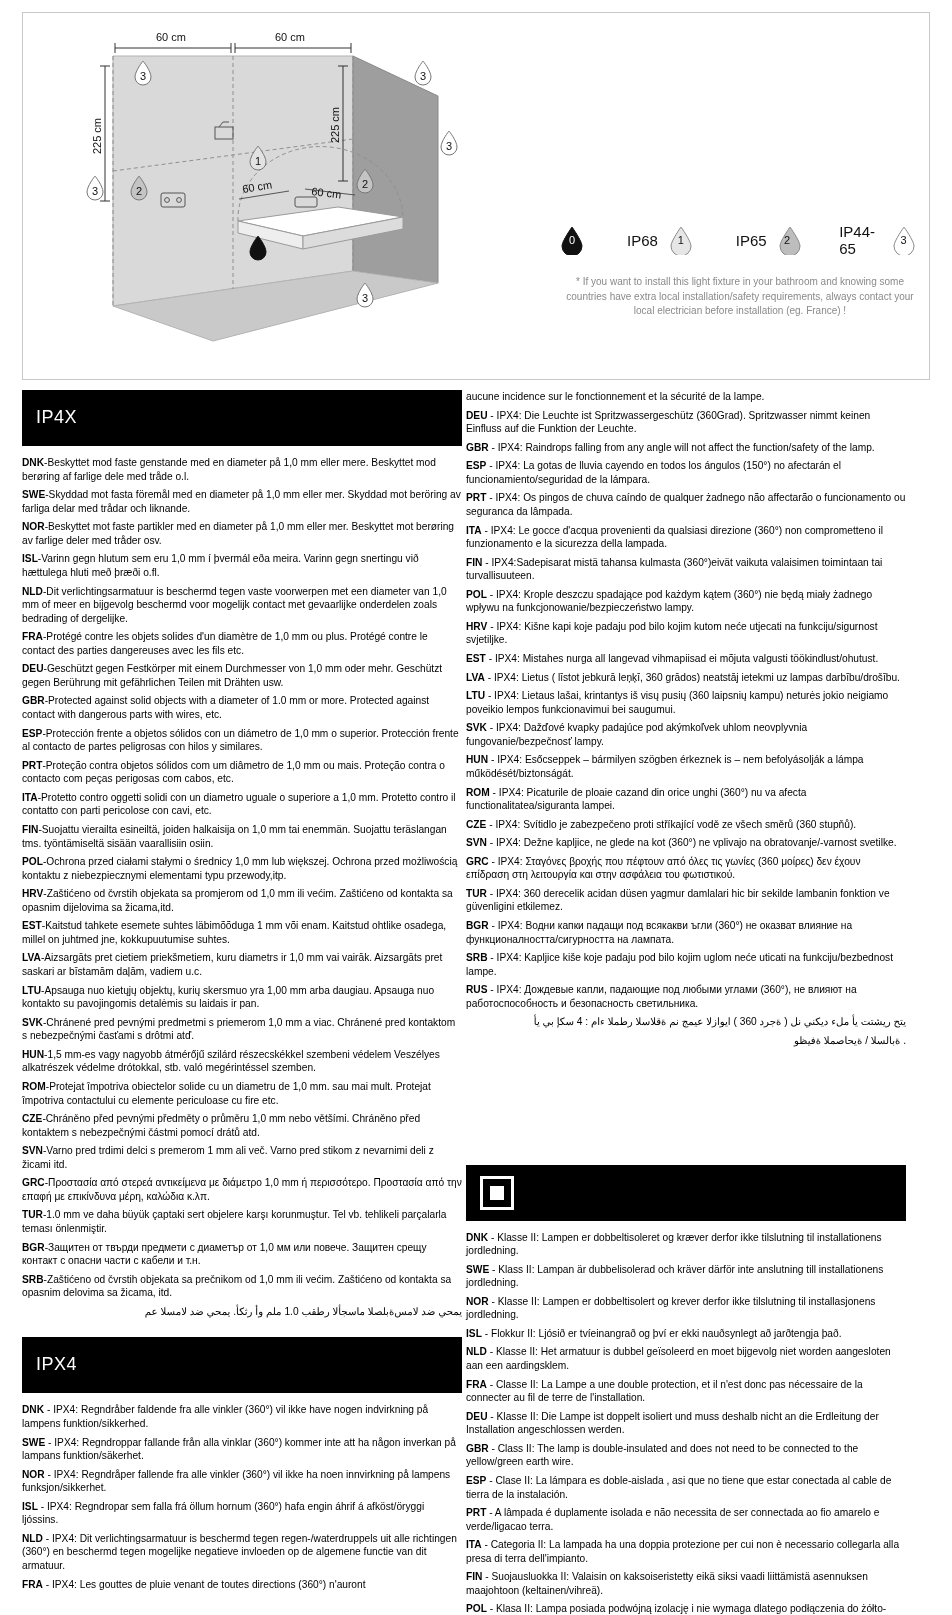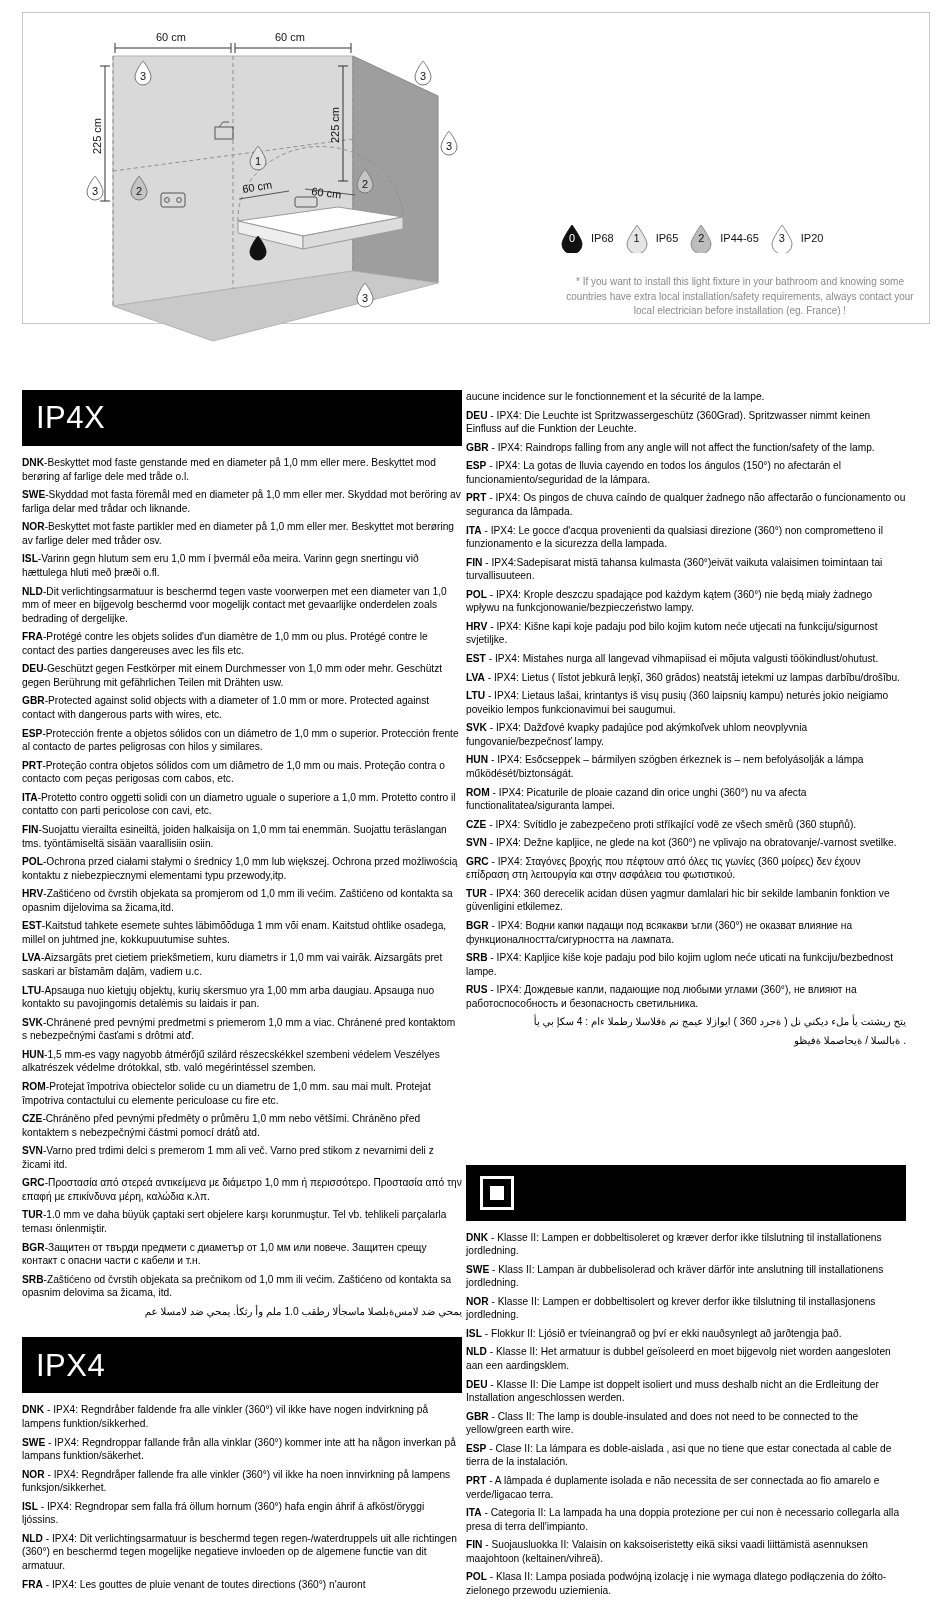--- a/index.html
+++ b/index.html
@@ -11,21 +11,21 @@
   body {
     width: 952px;
     min-height: 1615px;
     position: relative;
   }
 
   
   .diagram-panel {
     position: absolute;
     left: 22px; top: 12px;
-    width: 908px; height: 312px;
+    width: 908px; height: 368px;
     border: 1px solid #c9c9c9;
     background: #fff;
   }
   .diagram-left {
     position: absolute;
     left: 0; top: 0;
     width: 520px; height: 366px;
   }
   .scene { position: absolute; left: 20px; top: 8px; width: 490px; height: 350px; }
 
@@ -40,21 +40,21 @@
   }
   .legend-item { display: flex; align-items: center; gap: 6px; }
   .drop {
     width: 26px; height: 30px;
     position: relative;
     display: flex; align-items: center; justify-content: center;
     font-size: 11px; color: #111; font-weight: 400;
   }
   .drop svg { position: absolute; left: 0; top: 0; }
   .drop span { position: relative; z-index: 2; }
-  .legend-label { font-size: 11px; color: #111; }
+  .legend-label { font-size: 15px; color: #111; margin-left: 36px; }
 
   .footnote {
     position: absolute;
     left: 536px; top: 262px;
     width: 362px;
     font-size: 10px;
     line-height: 1.45;
     color: #8a8a8a;
     text-align: center;
   }
@@ -73,21 +73,21 @@
   .blackbar {
     background: #000;
     color: #fff;
     height: 56px;
     display: flex;
     align-items: center;
     padding-left: 14px;
     margin-bottom: 10px;
   }
   .blackbar .ip-title {
-    font-size: 31px;
+    font-size: 18px;
     letter-spacing: 0.5px;
     font-weight: 400;
     color: #fff;
   }
   .classii-box {
     width: 34px; height: 34px;
     border: 3px solid #fff;
     display: flex; align-items: center; justify-content: center;
   }
   .classii-box i {
@@ -324,20 +324,21 @@
     <div class="classii-box">
         <i></i>
       </div>
   </div>
 
   <p class="line"><span class="lang">DNK</span><span> - Klasse II: Lampen er dobbeltisoleret og kræver derfor ikke tilslutning til installationens jordledning.</span></p>
   <p class="line"><span class="lang">SWE</span><span> - Klass II: Lampan är dubbelisolerad och kräver därför inte anslutning till installationens jordledning.</span></p>
   <p class="line"><span class="lang">NOR</span><span> - Klasse II: Lampen er dobbeltisolert og krever derfor ikke tilslutning til installasjonens jordledning.</span></p>
   <p class="line"><span class="lang">ISL</span><span> - Flokkur II: Ljósið er tvíeinangrað og því er ekki nauðsynlegt að jarðtengja það.</span></p>
   <p class="line"><span class="lang">NLD</span><span> - Klasse II: Het armatuur is dubbel geïsoleerd en moet bijgevolg niet worden aangesloten aan een aardingsklem.</span></p>
+  <p class="line"><span class="lang">FRA</span><span> - Classe II: La Lampe a une double protection, et il n'est donc pas nécessaire de la connecter au fil de terre de l'installation.</span></p>
   <p class="line"><span class="lang">DEU</span><span> - Klasse II: Die Lampe ist doppelt isoliert und muss deshalb nicht an die Erdleitung der Installation angeschlossen werden.</span></p>
   <p class="line"><span class="lang">GBR</span><span> - Class II: The lamp is double-insulated and does not need to be connected to the yellow/green earth wire.</span></p>
   <p class="line"><span class="lang">ESP</span><span> - Clase II: La lámpara es doble-aislada , asi que no tiene que estar conectada al cable de tierra de la instalación.</span></p>
   <p class="line"><span class="lang">PRT</span><span> - A lâmpada é duplamente isolada e não necessita de ser connectada ao fio amarelo e verde/ligacao terra.</span></p>
   <p class="line"><span class="lang">ITA</span><span> - Categoria II: La lampada ha una doppia protezione per cui non è necessario collegarla alla presa di terra dell'impianto.</span></p>
   <p class="line"><span class="lang">FIN</span><span> - Suojausluokka II: Valaisin on kaksoiseristetty eikä siksi vaadi liittämistä asennuksen maajohtoon (keltainen/vihreä).</span></p>
   <p class="line"><span class="lang">POL</span><span> - Klasa II: Lampa posiada podwójną izolację i nie wymaga dlatego podłączenia do żółto-zielonego przewodu uziemienia.</span></p>
 
 </div>
 

